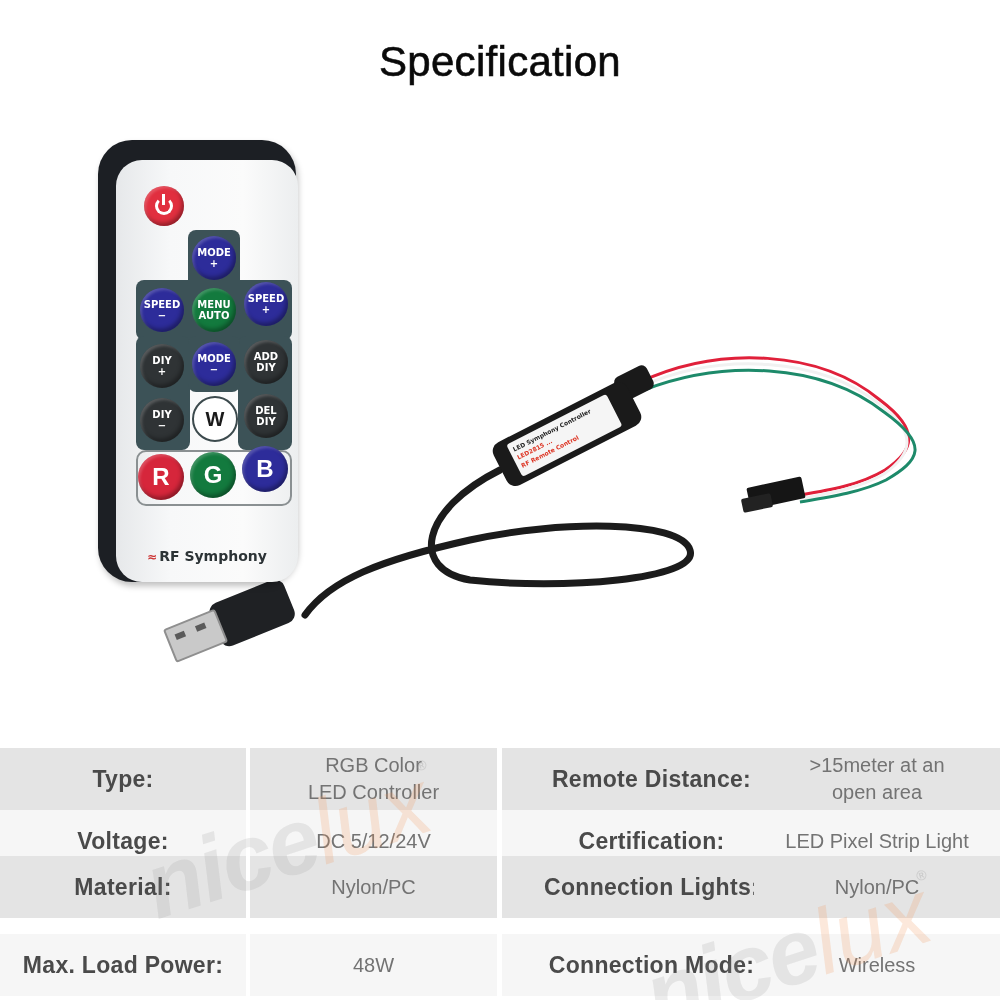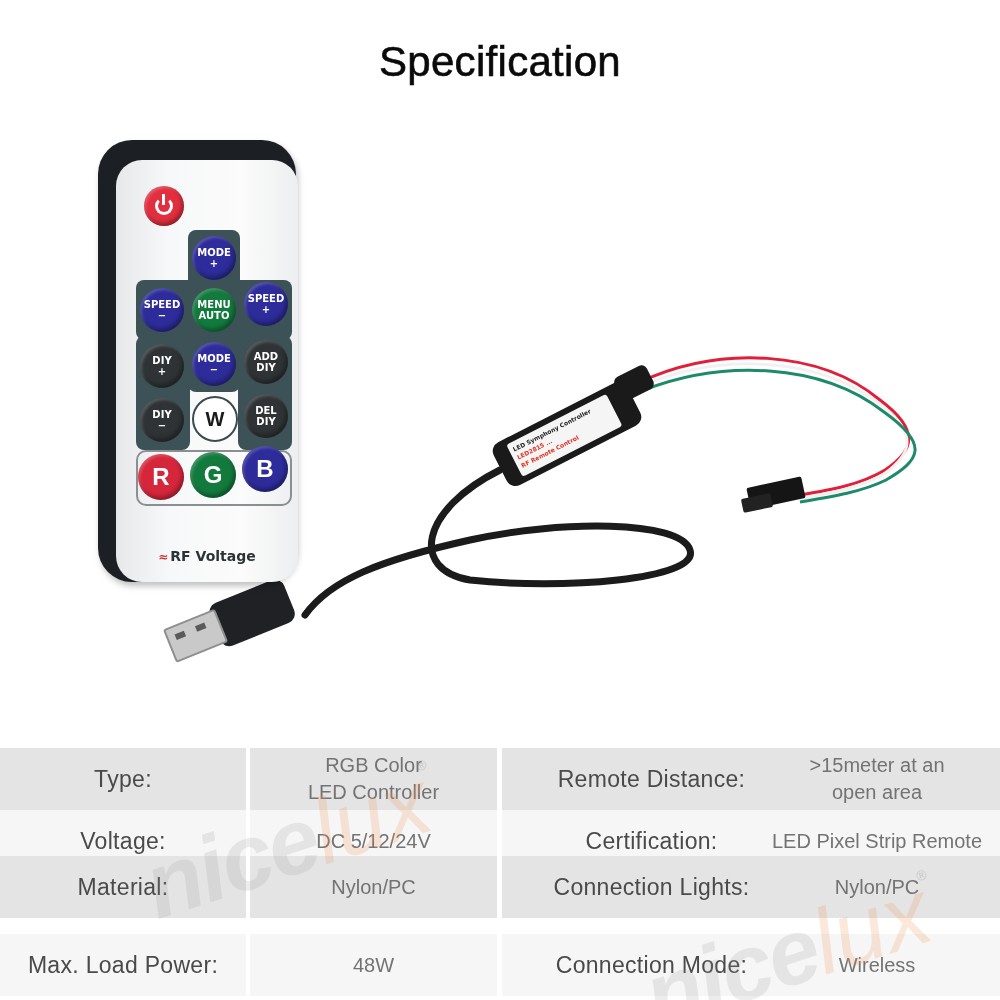--- a/index.html
+++ b/index.html
@@ -77,21 +77,21 @@
   .spec-table {
     position: absolute; left: 0; top: 748px; width: 1000px; height: 248px;
   }
   .row { position: absolute; left: 0; width: 1000px; height: 62px; }
   .cell {
     position: absolute; top: 0; height: 62px; display: flex; align-items: center; justify-content: center;
     text-align: center; color: #4d4d4d;
   }
   .row.g .cell { background: #e4e4e4; }
   .row.l .cell { background: #f6f6f6; }
-  .cell.k { font-weight: normal; font-size: 23px; color: #4a4a4a; letter-spacing: 0.3px; }
+  .cell.k { font-weight: bold; font-size: 23px; color: #4a4a4a; letter-spacing: 0.3px; }
   .cell.v { font-size: 20px; line-height: 27px; color: #737373; white-space: pre-line; }
   .c0 { left: 0; width: 246px; }
   .c1 { left: 250px; width: 247px; }
   .c2 { left: 502px; width: 299px; }
   .c3 { left: 754px; width: 246px; }
 
   
   .wm { position: absolute; pointer-events: none; font-family: "Liberation Sans", sans-serif; font-weight: bold; }
   .wm .nice { color: rgba(150,150,150,0.18); font-size: 92px; font-style: italic; letter-spacing: -2px; }
   .wm .lux { color: rgba(240,150,90,0.22); font-size: 92px; font-weight: 300; font-style: italic; }
@@ -191,40 +191,40 @@
           <span>R</span>
         </div>
       <div class="btn green big" style="left:74px; top:292px;">
           <span>G</span>
         </div>
       <div class="btn blue big" style="left:126px; top:286px;">
           <span>B</span>
         </div>
 
       <div class="rf-label">
-        <span class="wifi">≈</span><span>RF Voltage</span>
+        <span class="wifi">≈</span><span>RF Symphony</span>
       </div>
     </div>
   </div>
 </div>
 
 <div class="spec-table">
   <div class="row g" style="top:0px;">
     <div class="cell k c0">Type:</div>
     <div class="cell v c1">RGB Color
 LED Controller</div>
     <div class="cell k c2">Remote Distance:</div>
     <div class="cell v c3">&gt;15meter at an
 open area</div>
   </div>
   <div class="row l" style="top:62px;">
     <div class="cell k c0">Voltage:</div>
     <div class="cell v c1">DC 5/12/24V</div>
     <div class="cell k c2">Certification:</div>
-    <div class="cell v c3">LED Pixel Strip Remote</div>
+    <div class="cell v c3">LED Pixel Strip Light</div>
   </div>
   <div class="row g" style="top:108px;">
     <div class="cell k c0">Material:</div>
     <div class="cell v c1">Nylon/PC</div>
     <div class="cell k c2">Connection Lights:</div>
     <div class="cell v c3">Nylon/PC</div>
   </div>
   <div class="row l" style="top:186px;">
     <div class="cell k c0">Max. Load Power:</div>
     <div class="cell v c1">48W</div>

